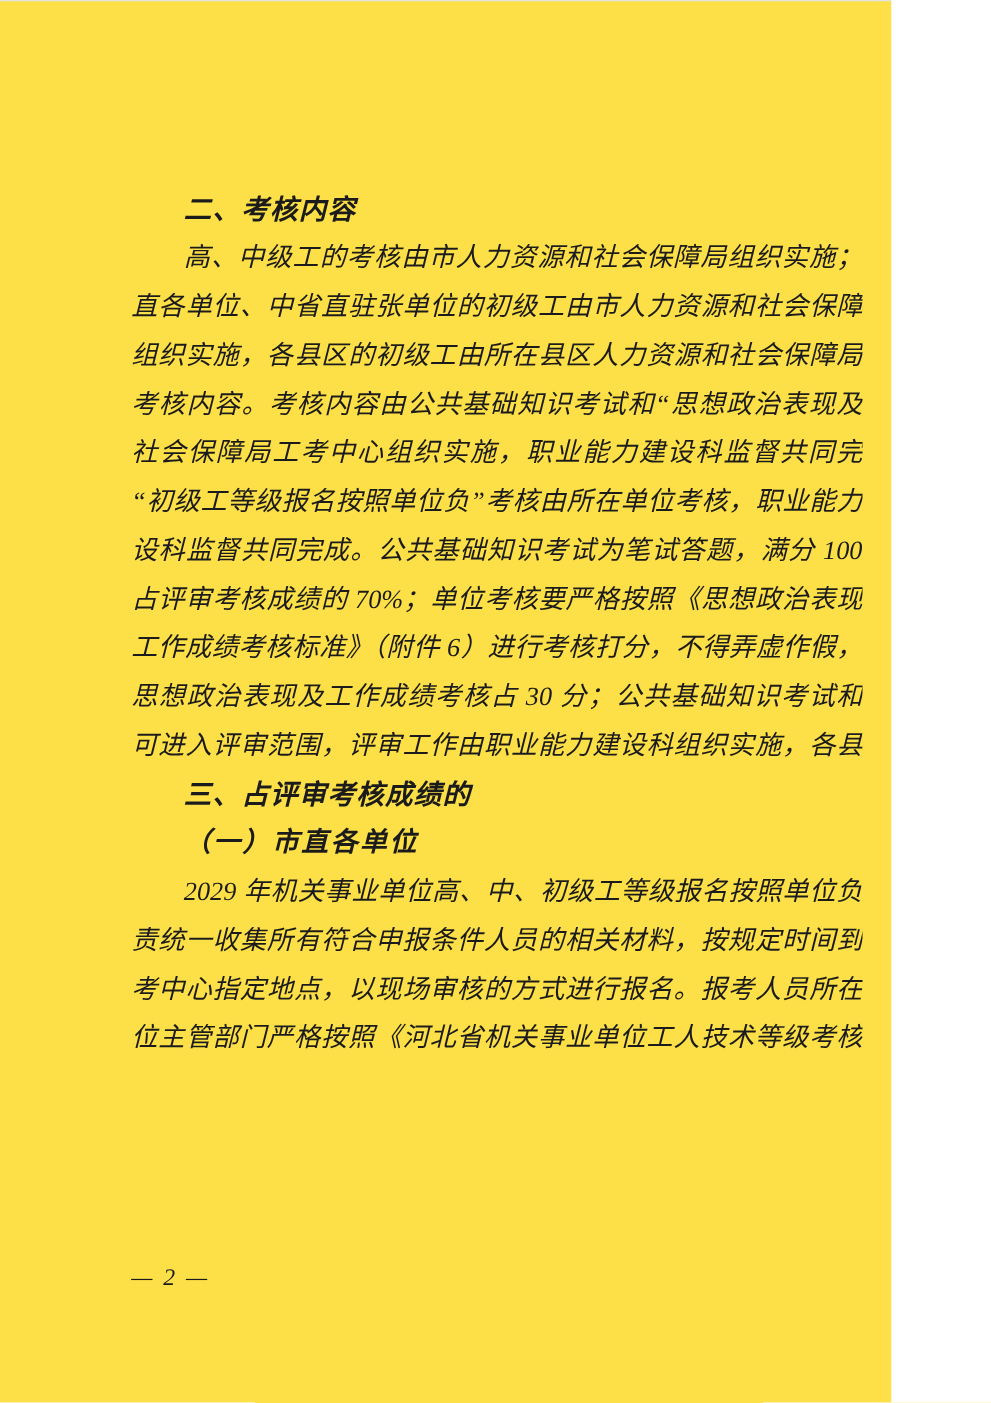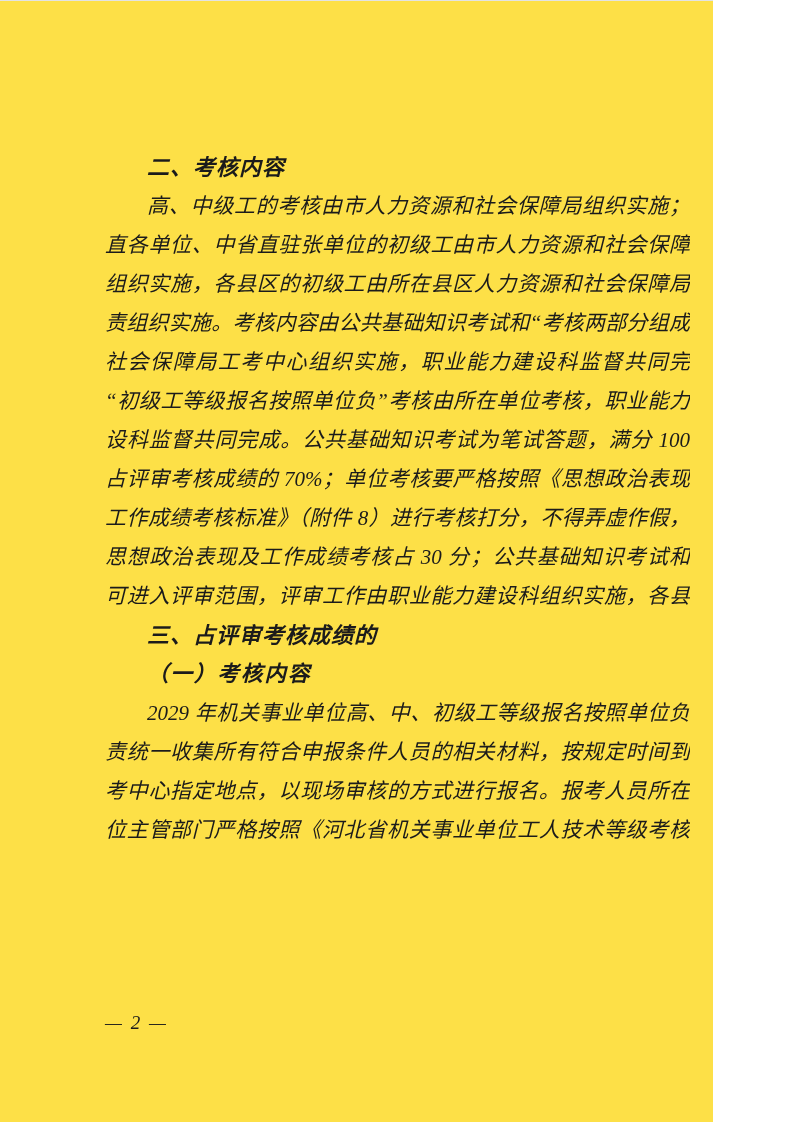--- a/index.html
+++ b/index.html
@@ -67,29 +67,29 @@
 </head>
 <body>
 
 <div class="page">
   <div class="scan-edge"></div>
   <div class="doc">
       <div class="line indent no-just heading">二、考核内容</div>
       <div class="line body-line indent">高、中级工的考核由市人力资源和社会保障局组织实施；市</div>
       <div class="line body-line">直各单位、中省直驻张单位的初级工由市人力资源和社会保障局</div>
       <div class="line body-line">组织实施，各县区的初级工由所在县区人力资源和社会保障局负</div>
-      <div class="line body-line">责组织实施。考核内容由公共基础知识考试和“考核两部分组成</div>
+      <div class="line body-line">考核内容。考核内容由公共基础知识考试和“思想政治表现及</div>
       <div class="line body-line">社会保障局工考中心组织实施，职业能力建设科监督共同完成。</div>
       <div class="line body-line">“初级工等级报名按照单位负”考核由所在单位考核，职业能力建</div>
       <div class="line body-line">设科监督共同完成。公共基础知识考试为笔试答题，满分 100 分，</div>
       <div class="line body-line">占评审考核成绩的 70%；单位考核要严格按照《思想政治表现及</div>
-      <div class="line body-line">工作成绩考核标准》（附件 8）进行考核打分，不得弄虚作假，</div>
+      <div class="line body-line">工作成绩考核标准》（附件 6）进行考核打分，不得弄虚作假，</div>
       <div class="line body-line">思想政治表现及工作成绩考核占 30 分；公共基础知识考试和“思</div>
       <div class="line body-line">可进入评审范围，评审工作由职业能力建设科组织实施，各县区、</div>
       <div class="line indent no-just heading">三、占评审考核成绩的</div>
-      <div class="line indent no-just subheading">（一）考核内容</div>
+      <div class="line indent no-just subheading">（一）市直各单位</div>
       <div class="line body-line indent">2029 年机关事业单位高、中、初级工等级报名按照单位负</div>
       <div class="line body-line">责统一收集所有符合申报条件人员的相关材料，按规定时间到工</div>
       <div class="line body-line">考中心指定地点，以现场审核的方式进行报名。报考人员所在单</div>
       <div class="line body-line">位主管部门严格按照《河北省机关事业单位工人技术等级考核试</div>
     </div>
   <div class="page-number">— 2 —</div>
 </div>
 
 </body></html>

